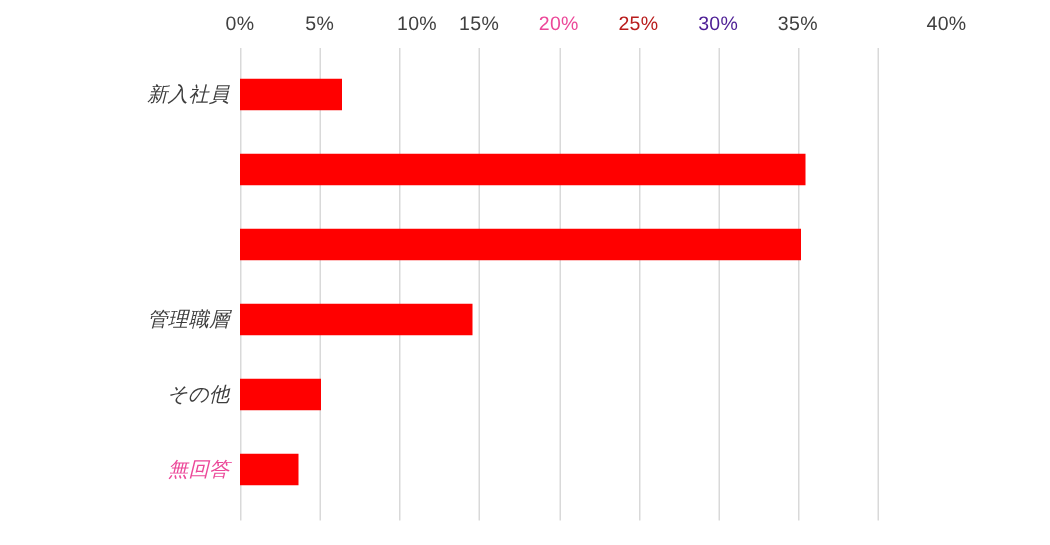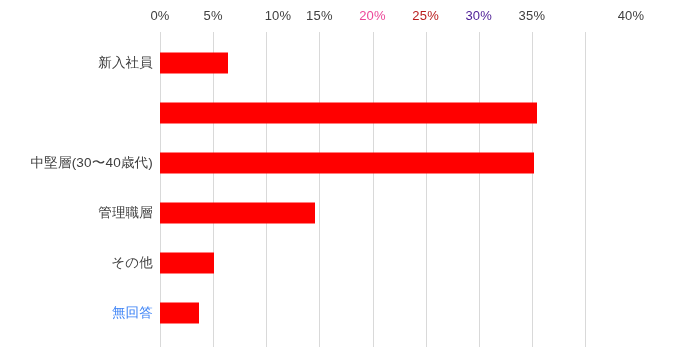--- a/index.html
+++ b/index.html
@@ -52,20 +52,21 @@
   
   .ylabel {
     position: absolute;
     right: 0;
     transform: translateY(-50%);
     text-align: right;
     font-size: 13.5px;
     color: #3d3d3d;
     white-space: nowrap;
     letter-spacing: 0.2px;
+    font-style: italic;
   }
   #ylabels {
     position: absolute;
     left: 0;
     top: 32px;
     width: 153px;
     height: 315px;
   }
 
   
@@ -77,24 +78,23 @@
     background: #ff0000;
   }
 </style>
 </head>
 <body>
 
 <div id="chart-root">
 
   <div id="ylabels">
       <div class="ylabel" style="top: 31px; color: rgb(61, 61, 61);">新入社員</div>
-      <div class="ylabel" style="top: 131px; color: rgb(61, 61, 61);">中堅層(30〜40歳代)</div>
       <div class="ylabel" style="top: 181px; color: rgb(61, 61, 61);">管理職層</div>
       <div class="ylabel" style="top: 231px; color: rgb(61, 61, 61);">その他</div>
-      <div class="ylabel" style="top: 281px; color: #3b82f6;">無回答</div>
+      <div class="ylabel" style="top: 281px; color: #ec4899;">無回答</div>
     </div>
 
   <div class="plot">
     <div id="gridlines">
         <div class="gridline" style="left: 0px; background: rgb(217, 217, 217);"></div>
         <div class="gridline" style="left: 53.125px; background: rgb(217, 217, 217);"></div>
         <div class="gridline" style="left: 106.25px; background: rgb(217, 217, 217);"></div>
         <div class="gridline" style="left: 159.375px; background: rgb(217, 217, 217);"></div>
         <div class="gridline" style="left: 212.5px; background: rgb(217, 217, 217);"></div>
         <div class="gridline" style="left: 265.625px; background: rgb(217, 217, 217);"></div>

